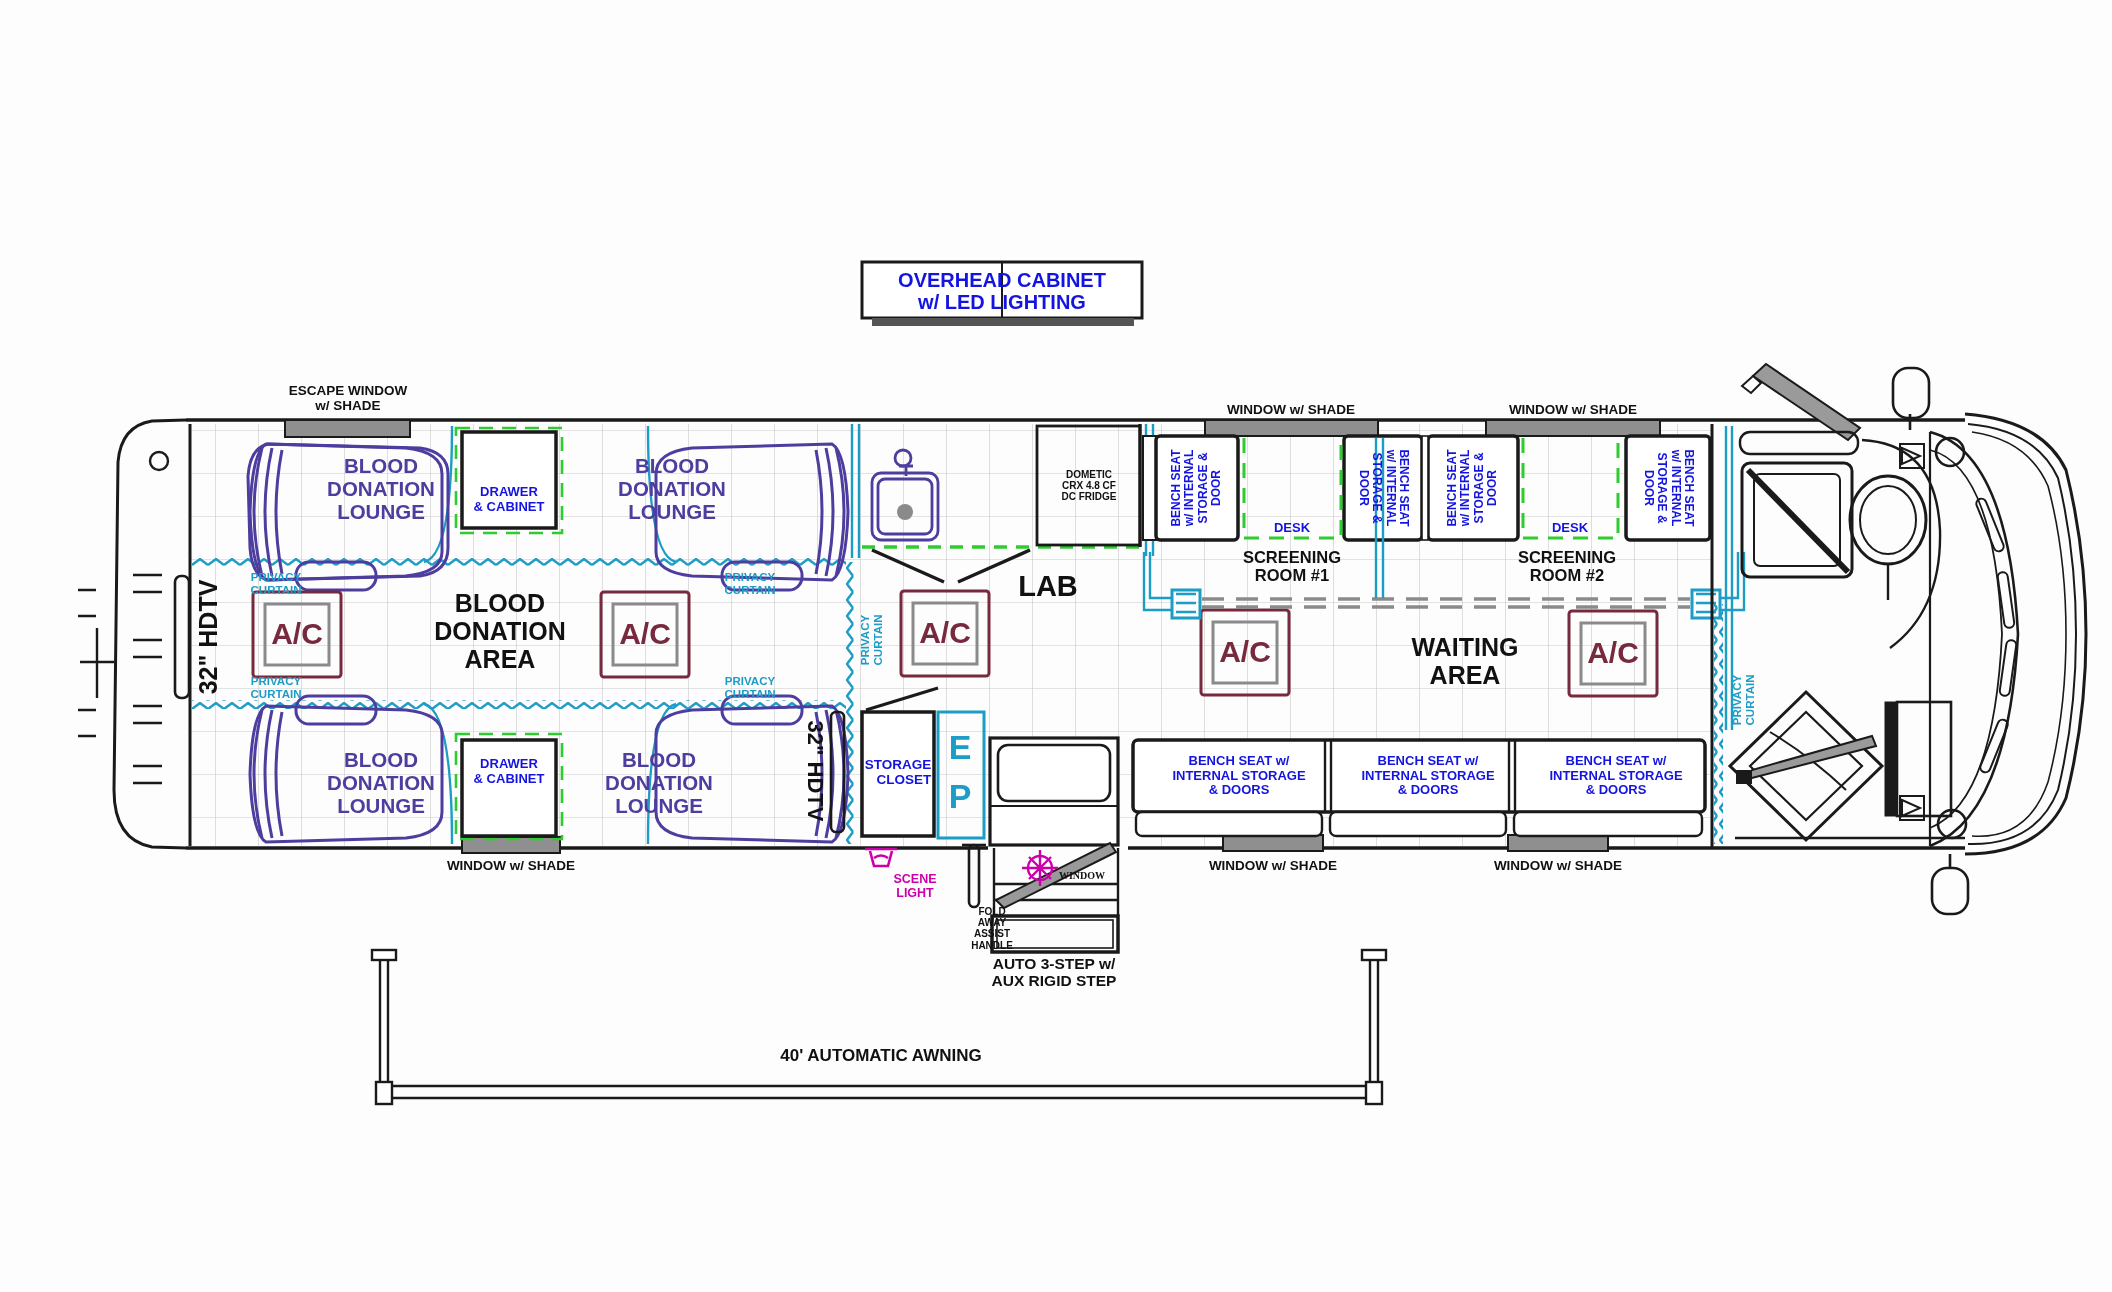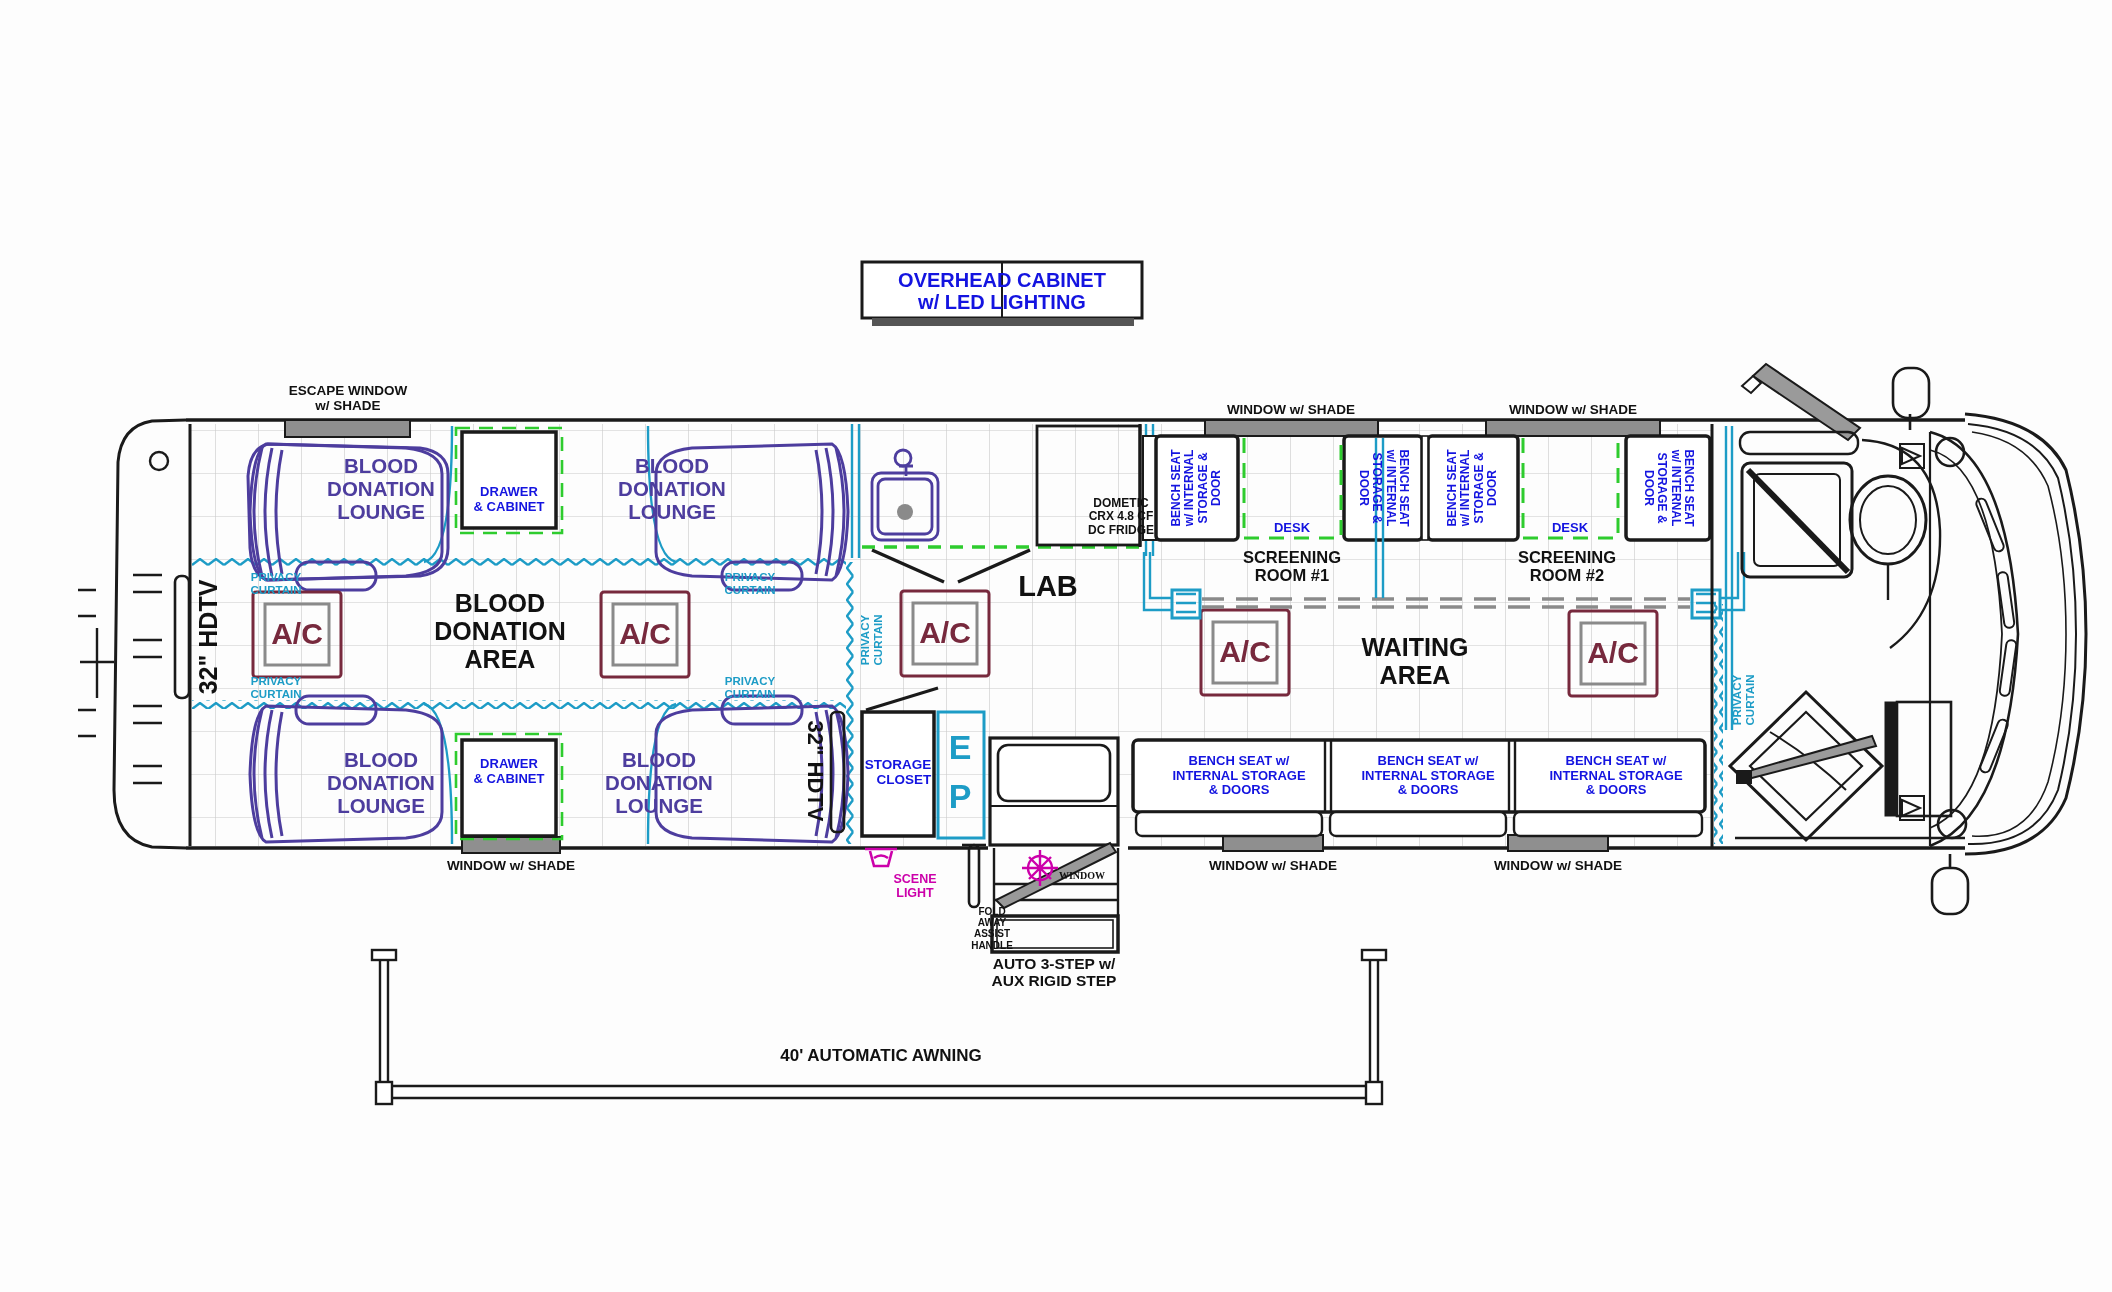--- a/index.html
+++ b/index.html
@@ -307,21 +307,21 @@
 <div class="lbl maroon" style="left:297px;top:634px;font-size:30px;">A/C</div>
 <div class="lbl maroon" style="left:645px;top:634px;font-size:30px;">A/C</div>
 <div class="lbl maroon" style="left:945px;top:633px;font-size:30px;">A/C</div>
 <div class="lbl maroon" style="left:1245px;top:652px;font-size:30px;">A/C</div>
 <div class="lbl maroon" style="left:1613px;top:653px;font-size:30px;">A/C</div>
 
 <div class="lbl black rm90" style="left:208px;top:637px;font-size:25px;">32" HDTV</div>
 <div class="lbl black r90" style="left:815px;top:771px;font-size:22px;">32" HDTV</div>
 
 <div class="lbl black" style="left:1030px;top:586px;font-size:29px;margin-left:18px;">LAB</div>
-<div class="lbl black" style="left:1089px;top:517px;font-size:12px;margin-left:32px;">DOMETIC
+<div class="lbl black" style="left:1089px;top:486px;font-size:10px;">DOMETIC
 CRX 4.8 CF
 DC FRIDGE</div>
 <div class="lbl blue" style="left:898px;top:772px;font-size:13.5px;text-align:right;">STORAGE
 CLOSET</div>
 <div class="lbl cyan" style="left:960px;top:772px;font-size:34px;line-height:1.45;">E
 P</div>
 <div class="lbl magenta" style="left:879px;top:886px;font-size:12.5px;">SCENE
 LIGHT</div>
 <div class="lbl black" style="left:992px;top:928px;font-size:10px;">FOLD
 AWAY
@@ -348,21 +348,21 @@
 STORAGE &amp;
 DOOR</div>
 
 <div class="lbl blue" style="left:1292px;top:528px;font-size:13px;">DESK</div>
 <div class="lbl blue" style="left:1570px;top:528px;font-size:13px;">DESK</div>
 <div class="lbl black" style="left:1292px;top:566px;font-size:16.5px;">SCREENING
 ROOM #1</div>
 <div class="lbl black" style="left:1567px;top:566px;font-size:16.5px;">SCREENING
 ROOM #2</div>
 
-<div class="lbl black" style="left:1415px;top:661px;font-size:25px;">WAITING
+<div class="lbl black" style="left:1465px;top:661px;font-size:25px;">WAITING
 AREA</div>
 
 <div class="lbl blue" style="left:1239px;top:776px;font-size:13px;">BENCH SEAT w/
 INTERNAL STORAGE
 &amp; DOORS</div>
 <div class="lbl blue" style="left:1428px;top:776px;font-size:13px;">BENCH SEAT w/
 INTERNAL STORAGE
 &amp; DOORS</div>
 <div class="lbl blue" style="left:1616px;top:776px;font-size:13px;">BENCH SEAT w/
 INTERNAL STORAGE

